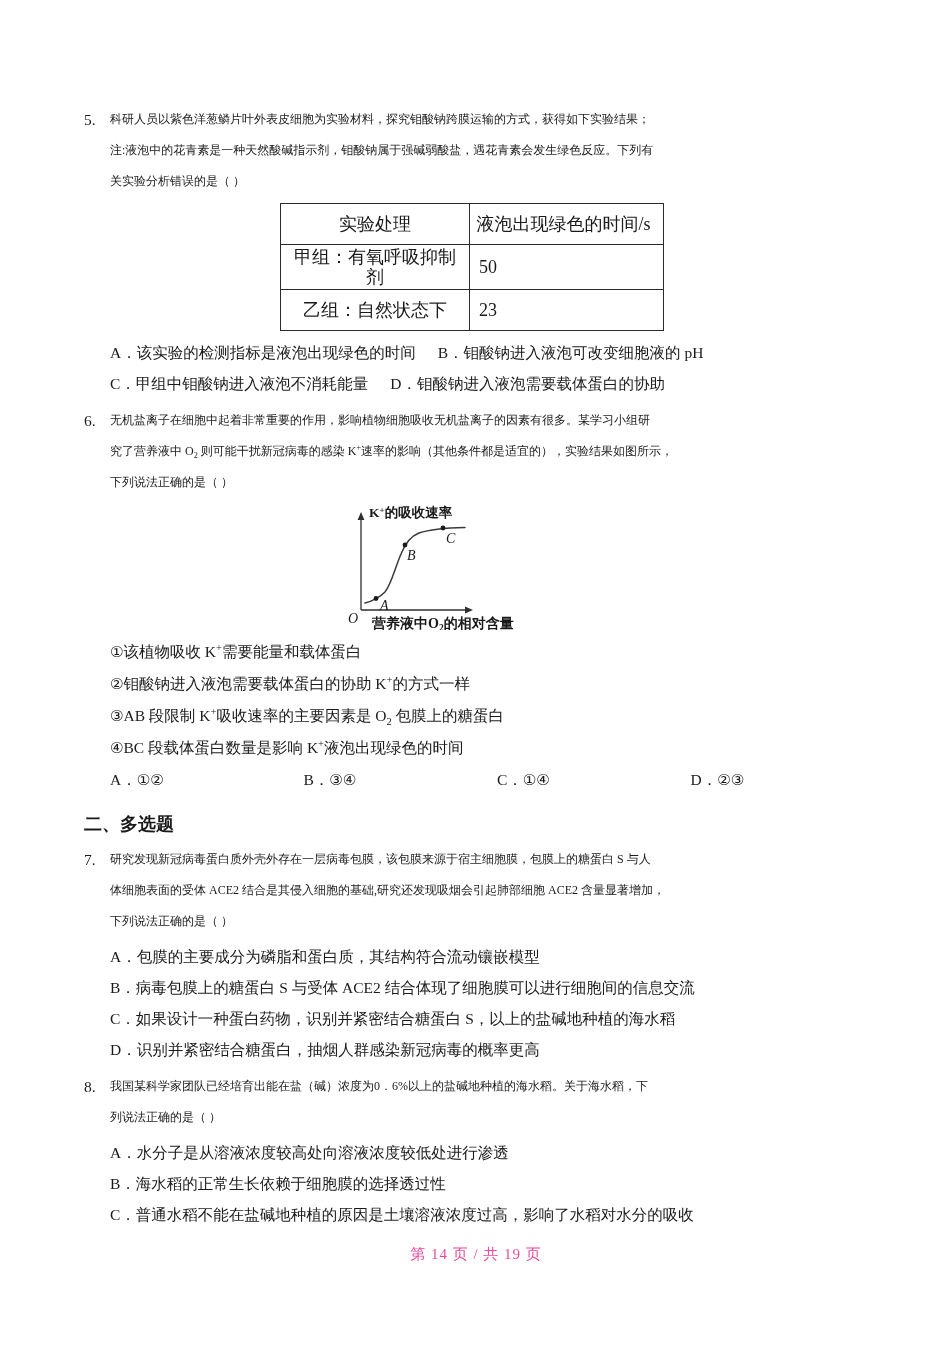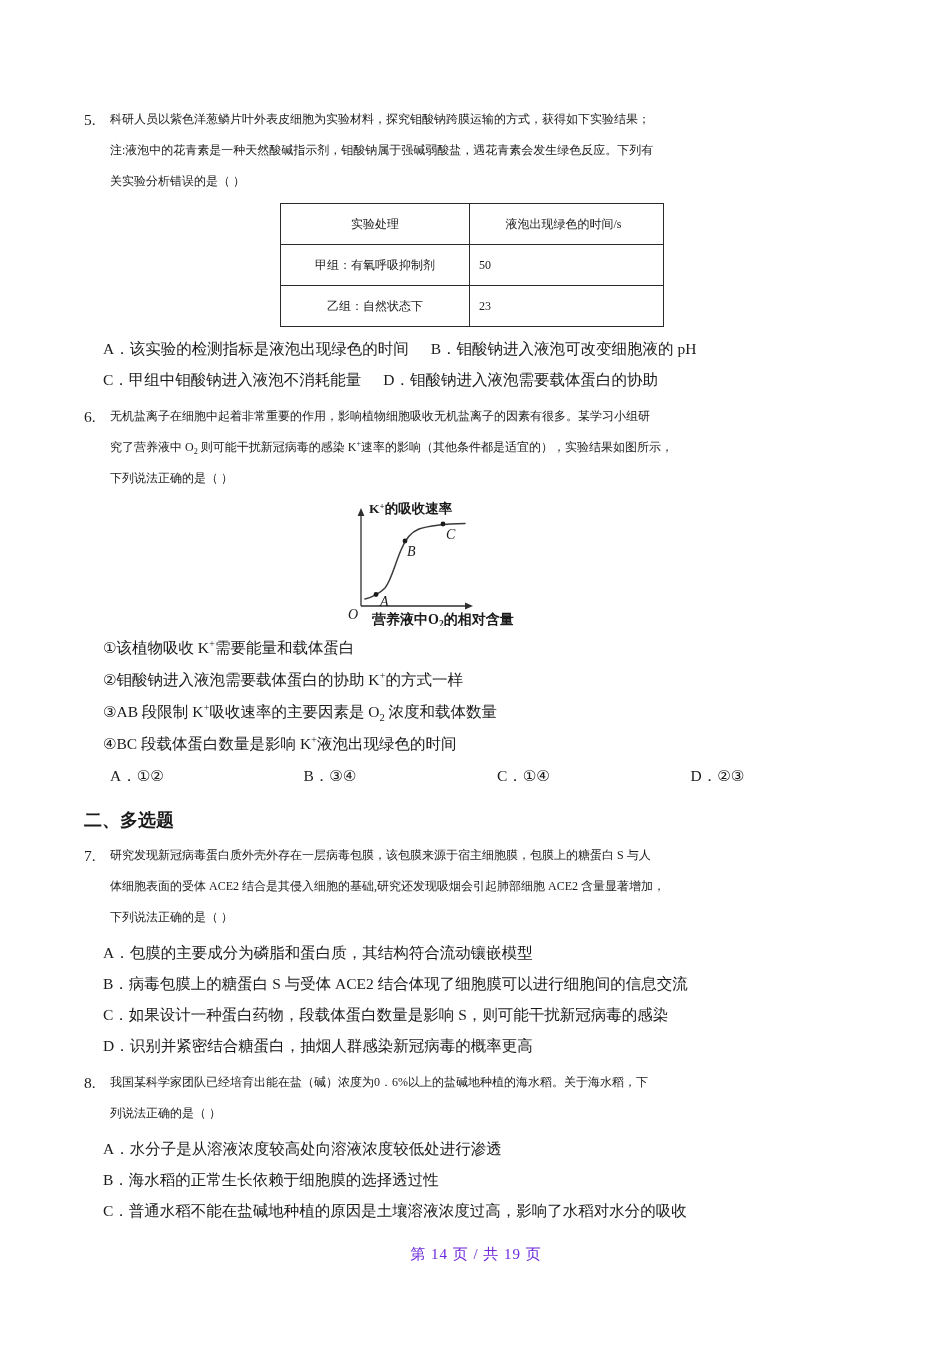--- a/index.html
+++ b/index.html
@@ -48,21 +48,21 @@
     line-height: 31px;
     text-align: justify;
     text-justify: inter-ideograph;
   }
   .q-body p {
     margin: 0;
   }
 
   
   .opts {
-    margin-left: 19px;
+    margin-left: 26px;
     font-size: 15.5px;
     line-height: 31px;
   }
   .opt-row {
     margin: 0;
     white-space: nowrap;
   }
   .opt-label {
     font-family: "Liberation Serif", serif;
   }
@@ -89,21 +89,21 @@
 
   
   .tbl-wrap {
     margin: 6px 0 6px 0;
     display: flex;
     justify-content: flex-start;
   }
   table.exp {
     border-collapse: collapse;
     margin-left: 196px;
-    font-size: 12px;
+    font-size: 18px;
     font-family: "Liberation Serif", serif;
   }
   table.exp td {
     border: 1.2px solid #2b2b2b;
     height: 36px;
     padding: 2px 8px;
     vertical-align: middle;
     line-height: 20px;
   }
   table.exp td.c1 {
@@ -140,21 +140,21 @@
   }
 
   
   .footer {
     position: absolute;
     left: 0;
     right: 0;
     top: 1245px;
     text-align: center;
     font-size: 15px;
-    color: #6d28d9;
+    color: #ec4899;
     font-family: "Liberation Serif", serif;
     letter-spacing: 1px;
   }
 
   sup.sm { font-size: 0.68em; vertical-align: super; line-height: 0; }
   sub.sm { font-size: 0.68em; vertical-align: sub; line-height: 0; }
   .circnum { font-family: "DejaVu Sans", sans-serif; font-size: 15px; }
 </style>
 </head>
 <body>
@@ -231,21 +231,21 @@
 
         <text x="30" y="15" font-family="Liberation Serif, serif" font-size="13.5" font-weight="bold" fill="#1a1a1a">K<tspan font-size="9" dy="-4">+</tspan><tspan dy="4">的吸收速率</tspan></text>
 
         <text x="33" y="126" font-family="Liberation Serif, serif" font-size="14" font-weight="bold" fill="#1a1a1a">营养液中O<tspan font-size="9.5" dy="3">2</tspan><tspan dy="-3">的相对含量</tspan></text>
       </svg>
     </div>
 
     <div class="opts circ-list">
       <div class="opt-row"><span class="circnum">①</span><span>该植物吸收 K</span><sup class="sm">+</sup><span>需要能量和载体蛋白</span></div>
       <div class="opt-row"><span class="circnum">②</span><span>钼酸钠进入液泡需要载体蛋白的协助 K</span><sup class="sm">+</sup><span>的方式一样</span></div>
-      <div class="opt-row"><span class="circnum">③</span><span>AB 段限制 K</span><sup class="sm">+</sup><span>吸收速率的主要因素是 O</span><sub class="sm">2</sub><span> 浓度和载体数量</span></div>
+      <div class="opt-row"><span class="circnum">③</span><span>AB 段限制 K</span><sup class="sm">+</sup><span>吸收速率的主要因素是 O</span><sub class="sm">2</sub><span> 包膜上的糖蛋白</span></div>
       <div class="opt-row"><span class="circnum">④</span><span>BC 段载体蛋白数量是影响 K</span><sup class="sm">+</sup><span>液泡出现绿色的时间</span></div>
     </div>
 
     <div class="opts-grid">
       <span><span class="opt-label">A．</span><span class="circnum">①②</span></span>
       <span><span class="opt-label">B．</span><span class="circnum">③④</span></span>
       <span><span class="opt-label">C．</span><span class="circnum">①④</span></span>
       <span><span class="opt-label">D．</span><span class="circnum">②③</span></span>
     </div>
 
@@ -256,21 +256,21 @@
       <div class="q-body">
         <p>研究发现新冠病毒蛋白质外壳外存在一层病毒包膜，该包膜来源于宿主细胞膜，包膜上的糖蛋白 S 与人</p>
         <p>体细胞表面的受体 ACE2 结合是其侵入细胞的基础,研究还发现吸烟会引起肺部细胞 ACE2 含量显著增加，</p>
         <p>下列说法正确的是（    ）</p>
       </div>
     </div>
 
     <div class="opts">
       <div class="opt-row"><span class="opt-label">A．</span><span>包膜的主要成分为磷脂和蛋白质，其结构符合流动镶嵌模型</span></div>
       <div class="opt-row"><span class="opt-label">B．</span><span>病毒包膜上的糖蛋白 S 与受体 ACE2 结合体现了细胞膜可以进行细胞间的信息交流</span></div>
-      <div class="opt-row"><span class="opt-label">C．</span><span>如果设计一种蛋白药物，段载体蛋白数量是影响 S，则可能干扰新冠病毒的感染</span></div>
+      <div class="opt-row"><span class="opt-label">C．</span><span>如果设计一种蛋白药物，识别并紧密结合糖蛋白 S，以上的盐碱地种植的海水稻</span></div>
       <div class="opt-row"><span class="opt-label">D．</span><span>识别并紧密结合糖蛋白，抽烟人群感染新冠病毒的概率更高</span></div>
     </div>
 
     <div class="q" style="margin-top:6px;">
       <div class="q-num">8.</div>
       <div class="q-body">
         <p>我国某科学家团队已经培育出能在盐（碱）浓度为0．6%以上的盐碱地种植的海水稻。关于海水稻，下</p>
         <p>列说法正确的是（    ）</p>
       </div>
     </div>

